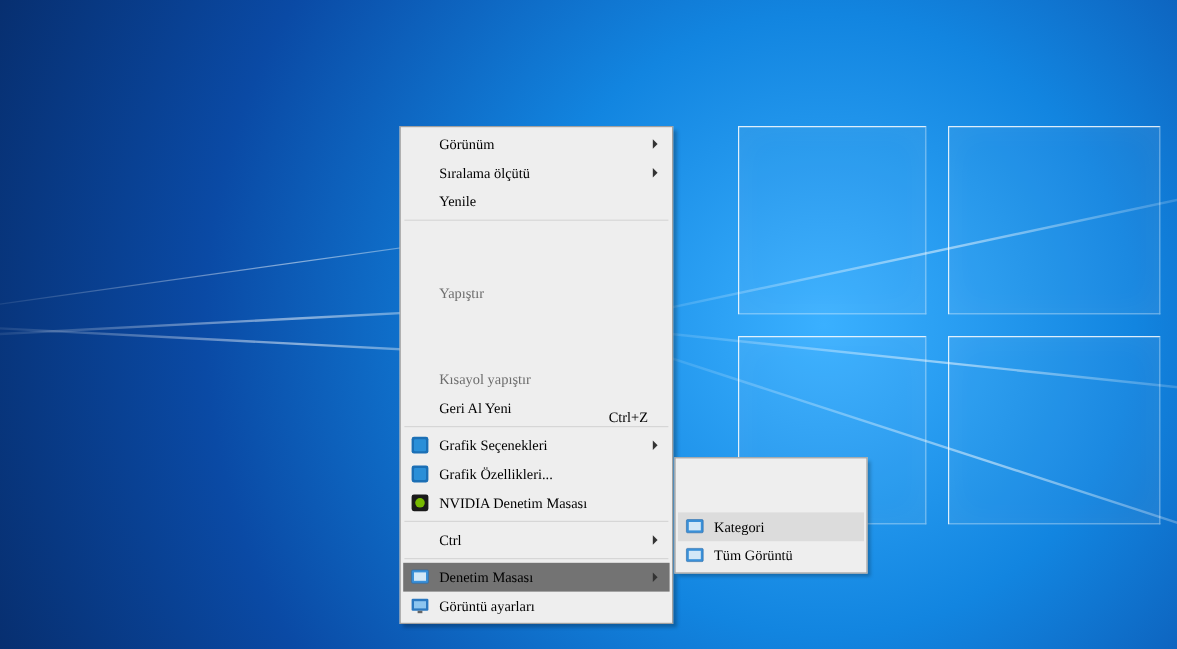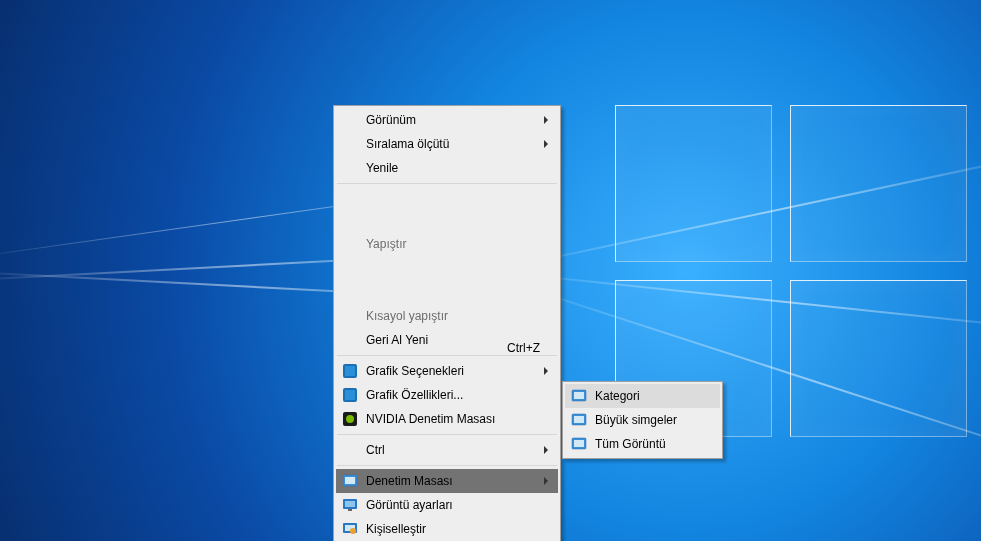--- a/index.html
+++ b/index.html
@@ -9,20 +9,21 @@
     height: 541px;
     overflow: hidden;
     font-family: "Segoe UI", Tahoma, sans-serif;
     font-size: 12px;
   }
   .desktop {
     position: relative;
     width: 981px;
     height: 541px;
     background: radial-gradient(circle at 70% 50%, #3ab0ff 0%, #1285e0 35%, #0a4aa5 70%, #072f70 100%);
+    font-family: Liberation Serif, serif;
   }
   
   .ray {
     position: absolute;
     background: linear-gradient(90deg, rgba(255,255,255,0) 0%, rgba(255,255,255,0.5) 50%, rgba(255,255,255,0) 100%);
     transform-origin: left center;
     pointer-events: none;
   }
   
   .pane {
@@ -46,21 +47,21 @@
     display: flex;
     align-items: center;
     height: 24px;
     padding: 0 30px 0 30px;
     position: relative;
     color: #000;
     white-space: nowrap;
   }
   .menu-item.disabled { color: #6d6d6d; margin-top: 48px; }
   .menu-item.highlight { background: #737373; }
-  .submenu .menu-item.highlight { background: #dcdcdc; }
+  .submenu .menu-item.highlight { background: #dcdcdc; margin-top: 43px; }
   .menu-sep {
     height: 1px;
     background: #d6d6d6;
     margin: 3px 1px;
   }
   .menu-icon {
     position: absolute;
     left: 6px;
     top: 50%;
     transform: translateY(-50%);
@@ -193,56 +194,37 @@
     <div class="menu-item">
       <span class="menu-icon">
         <svg width="16" height="16">
             <rect x="1" y="2" width="14" height="10" rx="1" fill="#2a78c0"></rect>
             <rect x="3" y="4" width="10" height="6" fill="#8cc5ef"></rect>
             <rect x="6" y="12" width="4" height="2" fill="#666"></rect>
           </svg>
       </span>
       <span class="label">Görüntü ayarları</span>
     </div>
-    <div class="menu-item">
-      <span class="menu-icon">
-        <svg width="16" height="16">
-            <rect x="1" y="2" width="14" height="10" rx="1" fill="#2a78c0"></rect>
-            <rect x="3" y="4" width="10" height="6" fill="#d0e8f7"></rect>
-            <circle cx="11" cy="10" r="3" fill="#f0a030"></circle>
-          </svg>
-      </span>
-      <span class="label">Kişiselleştir</span>
-    </div>
 
   </div>
 
   <div class="submenu" style="left:562px; top:381px; width:161px;">
     <div class="menu-item highlight">
       <span class="menu-icon">
         <svg width="16" height="16">
             <rect x="1" y="2" width="14" height="11" rx="1" fill="#3a90d8" stroke="#2a6aa8" stroke-width="0.5"></rect>
             <rect x="3" y="4" width="10" height="7" fill="#d3e8f7"></rect>
           </svg>
       </span>
       <span class="label">Kategori</span>
     </div>
     <div class="menu-item">
       <span class="menu-icon">
         <svg width="16" height="16">
             <rect x="1" y="2" width="14" height="11" rx="1" fill="#3a90d8" stroke="#2a6aa8" stroke-width="0.5"></rect>
             <rect x="3" y="4" width="10" height="7" fill="#d3e8f7"></rect>
           </svg>
       </span>
-      <span class="label">Büyük simgeler</span>
-    </div>
-    <div class="menu-item">
-      <span class="menu-icon">
-        <svg width="16" height="16">
-            <rect x="1" y="2" width="14" height="11" rx="1" fill="#3a90d8" stroke="#2a6aa8" stroke-width="0.5"></rect>
-            <rect x="3" y="4" width="10" height="7" fill="#d3e8f7"></rect>
-          </svg>
-      </span>
       <span class="label">Tüm Görüntü</span>
     </div>
   </div>
 
 </div>
 
 </body></html>

